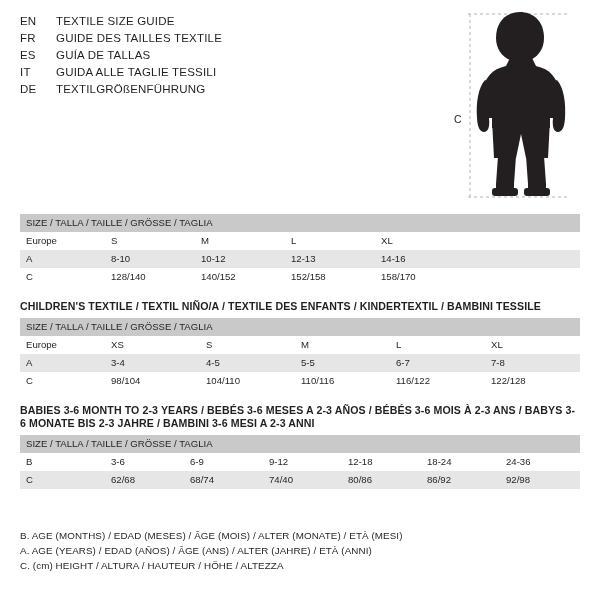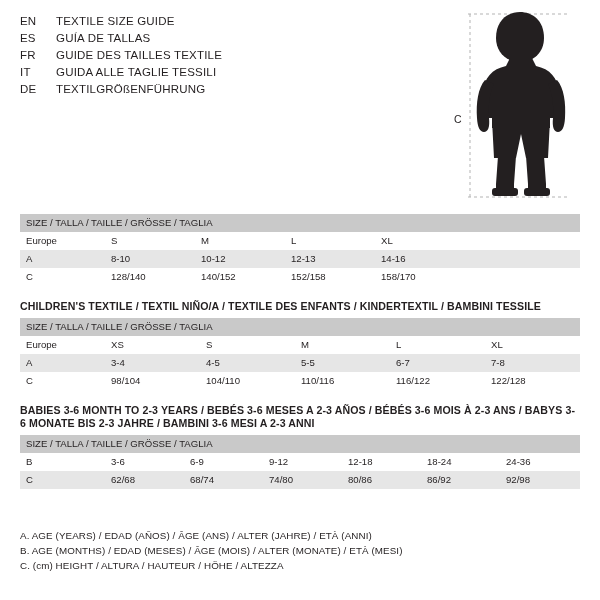--- a/index.html
+++ b/index.html
@@ -130,26 +130,26 @@
 <body>
 
 <div class="page">
 
   <div class="header">
     <div class="lang-row">
       <span class="lang-code">EN</span>
       <span class="lang-title">TEXTILE SIZE GUIDE</span>
     </div>
     <div class="lang-row">
+      <span class="lang-code">FR</span>
+      <span class="lang-title">GUIDE DES TAILLES TEXTILE</span>
+    </div>
+    <div class="lang-row">
       <span class="lang-code">ES</span>
       <span class="lang-title">GUÍA DE TALLAS</span>
-    </div>
-    <div class="lang-row">
-      <span class="lang-code">FR</span>
-      <span class="lang-title">GUIDE DES TAILLES TEXTILE</span>
     </div>
     <div class="lang-row">
       <span class="lang-code">IT</span>
       <span class="lang-title">GUIDA ALLE TAGLIE TESSILI</span>
     </div>
     <div class="lang-row">
       <span class="lang-code">DE</span>
       <span class="lang-title">TEXTILGRÖßENFÜHRUNG</span>
     </div>
   </div>
@@ -291,29 +291,29 @@
             <td>6-9</td>
             <td>9-12</td>
             <td>12-18</td>
             <td>18-24</td>
             <td>24-36</td>
           </tr>
           <tr class="alt">
             <td>C</td>
             <td>62/68</td>
             <td>68/74</td>
-            <td>74/80</td>
+            <td>74/40</td>
             <td>80/86</td>
             <td>86/92</td>
             <td>92/98</td>
           </tr>
         </tbody>
       </table>
     </div>
   </div>
 
   <div class="footnotes">
+    <div class="footnote">B. AGE (MONTHS) / EDAD (MESES) / ÂGE (MOIS) / ALTER (MONATE) / ETÀ (MESI)</div>
     <div class="footnote">A. AGE (YEARS) / EDAD (AÑOS) / ÂGE (ANS) / ALTER (JAHRE) / ETÀ (ANNI)</div>
-    <div class="footnote">B. AGE (MONTHS) / EDAD (MESES) / ÂGE (MOIS) / ALTER (MONATE) / ETÀ (MESI)</div>
     <div class="footnote">C. (cm) HEIGHT / ALTURA / HAUTEUR / HÖHE / ALTEZZA</div>
   </div>
 
 </div>
 
 </body></html>

